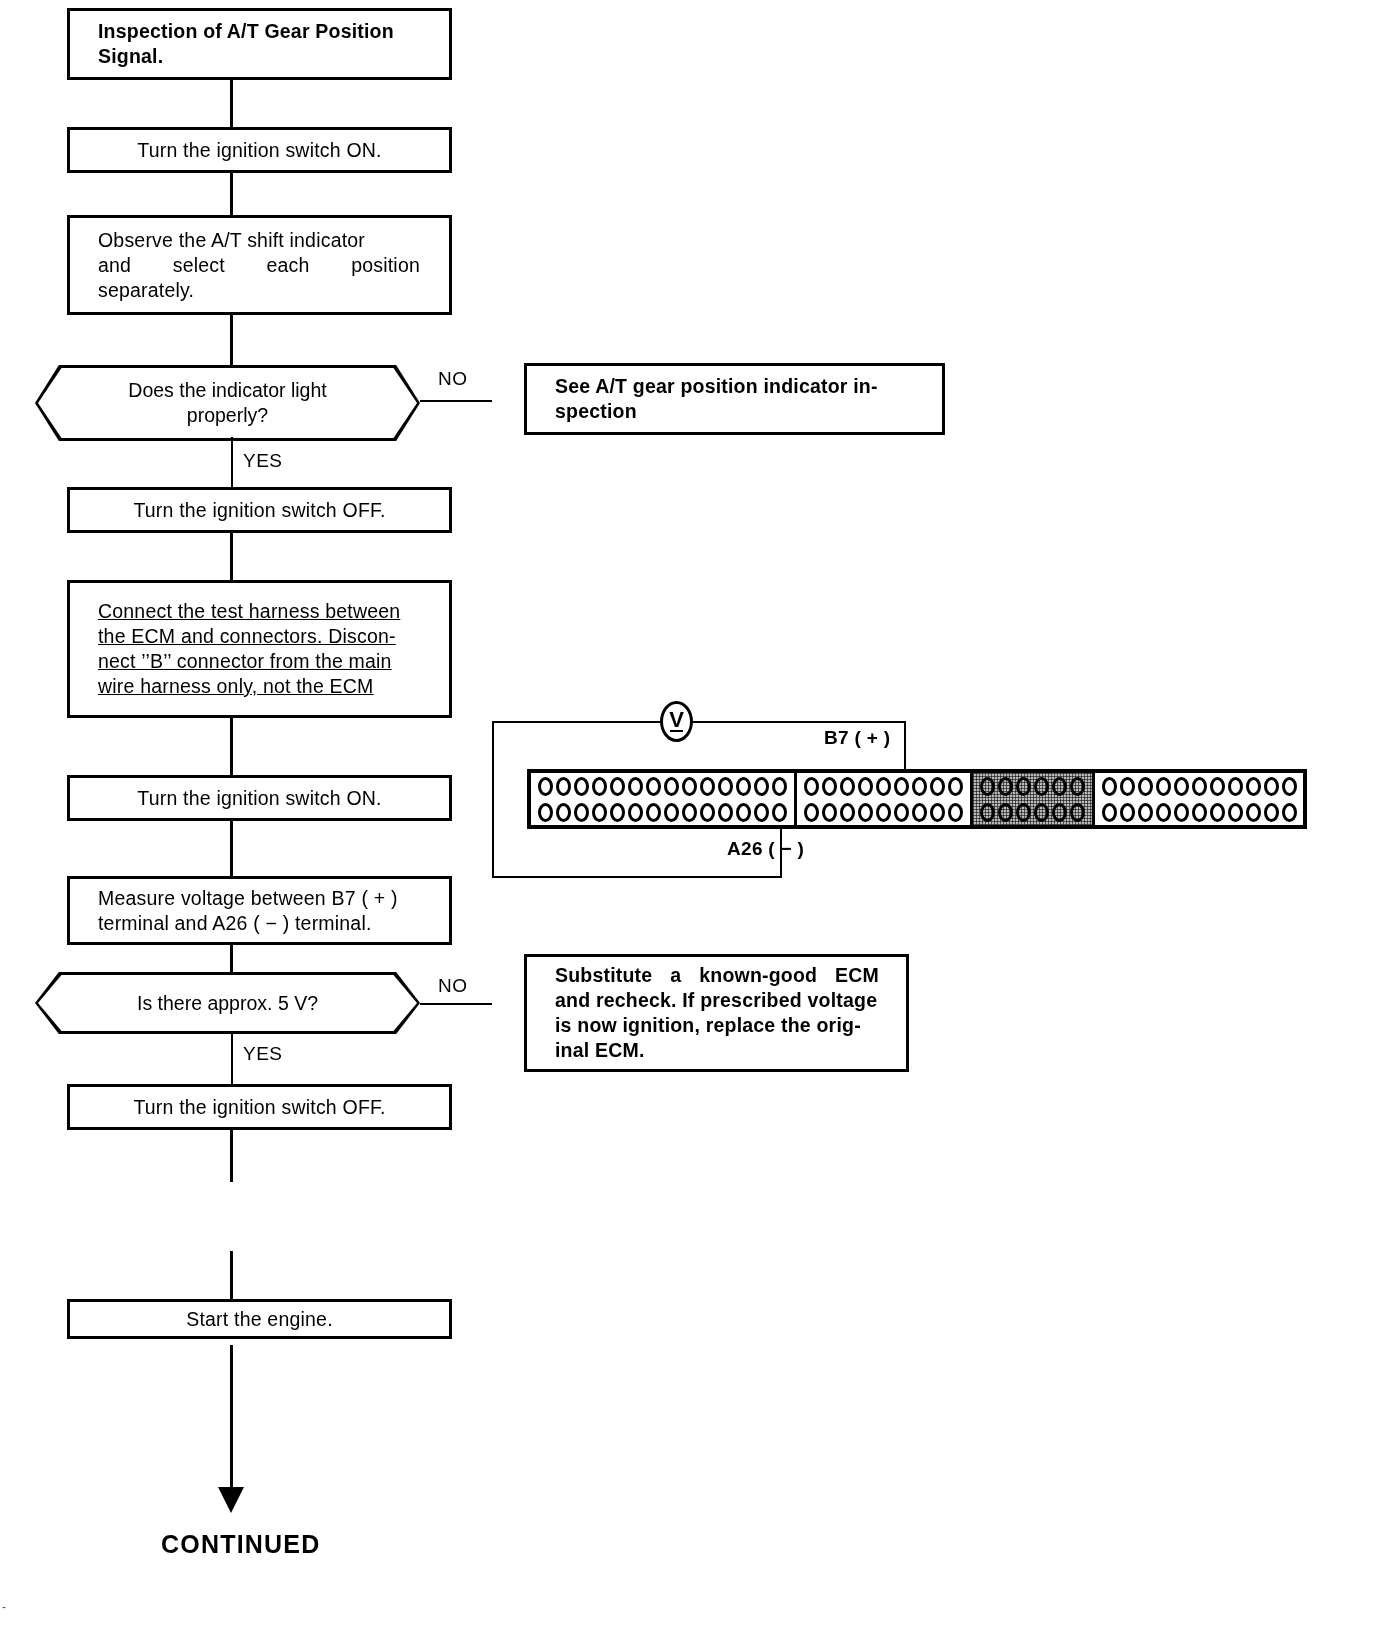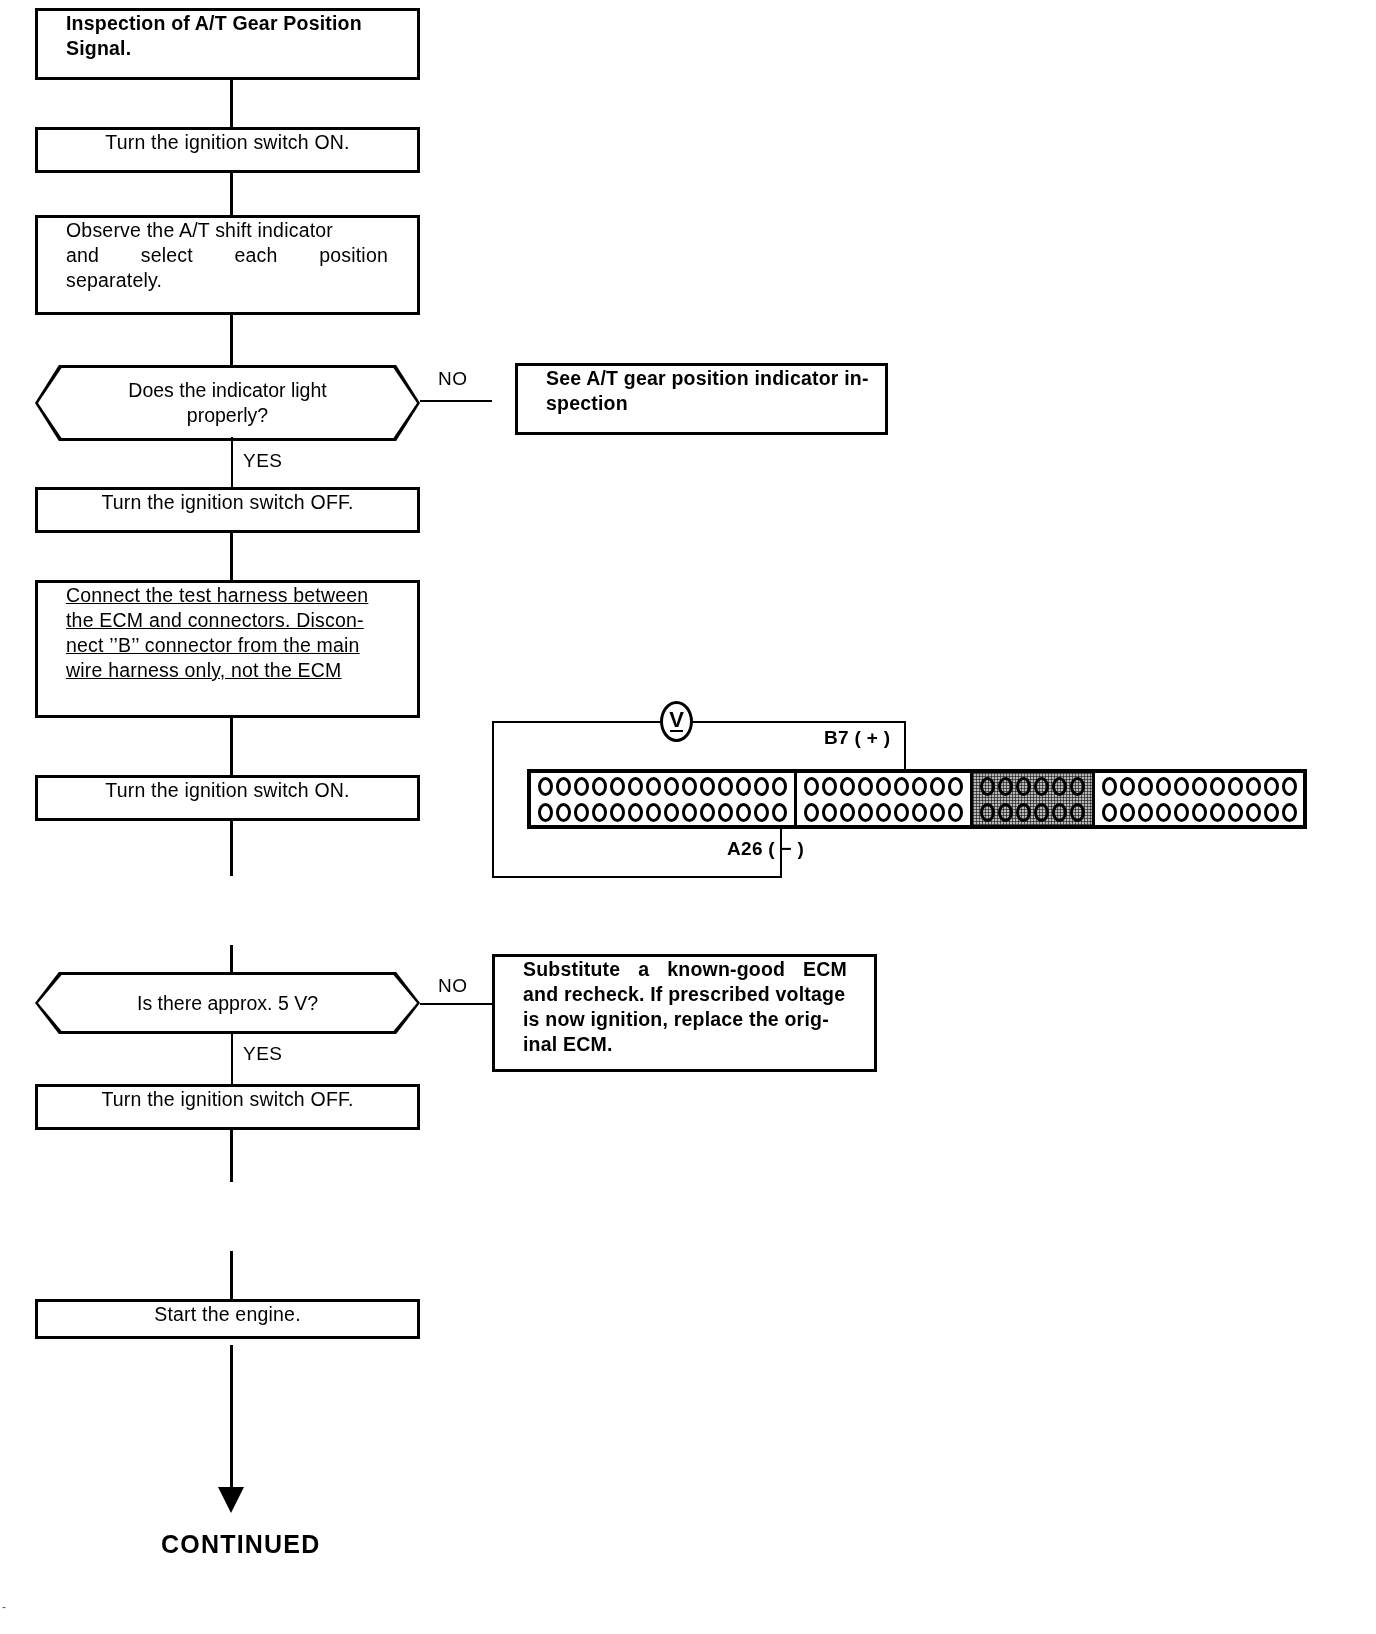--- a/index.html
+++ b/index.html
@@ -20,22 +20,23 @@
     background: #ffffff;
   }
 
   
   .box {
     position: absolute;
     box-sizing: border-box;
     border: 3px solid #000;
     background: #fff;
     display: flex;
-    align-items: flex-start;
+    align-items: center;
     overflow: hidden;
+    margin-left: 32px;
   }
   .box .txt {
     display: block;
     width: 100%;
     font-size: 19.5px;
     line-height: 25px;
     letter-spacing: 0.2px;
   }
   .box.pad-l .txt { padding-left: 28px; text-align: left; }
   .box.centered .txt { text-align: center; }
@@ -246,21 +247,21 @@
       <span>
         <span class="ln">Does the indicator light</span>
         <span class="ln">properly?</span>
       </span>
     </div>
   </div>
 
   <div class="thinh" style="left:420px; top:400px; width:72px;"></div>
   <div class="blabel" style="left:438px; top:368px;">NO</div>
 
-  <div class="box pad-l bold" style="left:515px; top:363px; width:373px; height:72px;">
+  <div class="box pad-l bold" style="left:492px; top:363px; width:421px; height:72px;">
     <span class="txt">
       <span class="ln">See A/T gear position indicator in-</span>
       <span class="ln">spection</span>
     </span>
   </div>
 
   <div class="thinv" style="left:231px; top:437px; height:50px;"></div>
   <div class="blabel" style="left:243px; top:450px;">YES</div>
 
   <div class="box centered" style="left:35px; top:487px; width:385px; height:46px;">
@@ -279,20 +280,26 @@
   </div>
 
   <div class="vline" style="left:230px; top:718px; height:57px;"></div>
 
   <div class="box centered" style="left:35px; top:775px; width:385px; height:46px;">
     <span class="txt">Turn the ignition switch ON.</span>
   </div>
 
   <div class="vline" style="left:230px; top:821px; height:55px;"></div>
 
+  <div class="box pad-l" style="left:35px; top:876px; width:385px; height:69px;">
+    <span class="txt">
+      <span class="ln">Measure voltage between B7 ( + )</span>
+      <span class="ln">terminal and A26 ( − ) terminal.</span>
+    </span>
+  </div>
 
   <div class="vline" style="left:230px; top:945px; height:27px;"></div>
 
   <div class="hex" style="left:35px; top:972px; width:385px; height:62px;">
     <div class="hexbg"></div>
     <div class="hexfg"></div>
     <div class="hextxt">
       <span class="ln">Is there approx. 5 V?</span>
     </div>
   </div>

